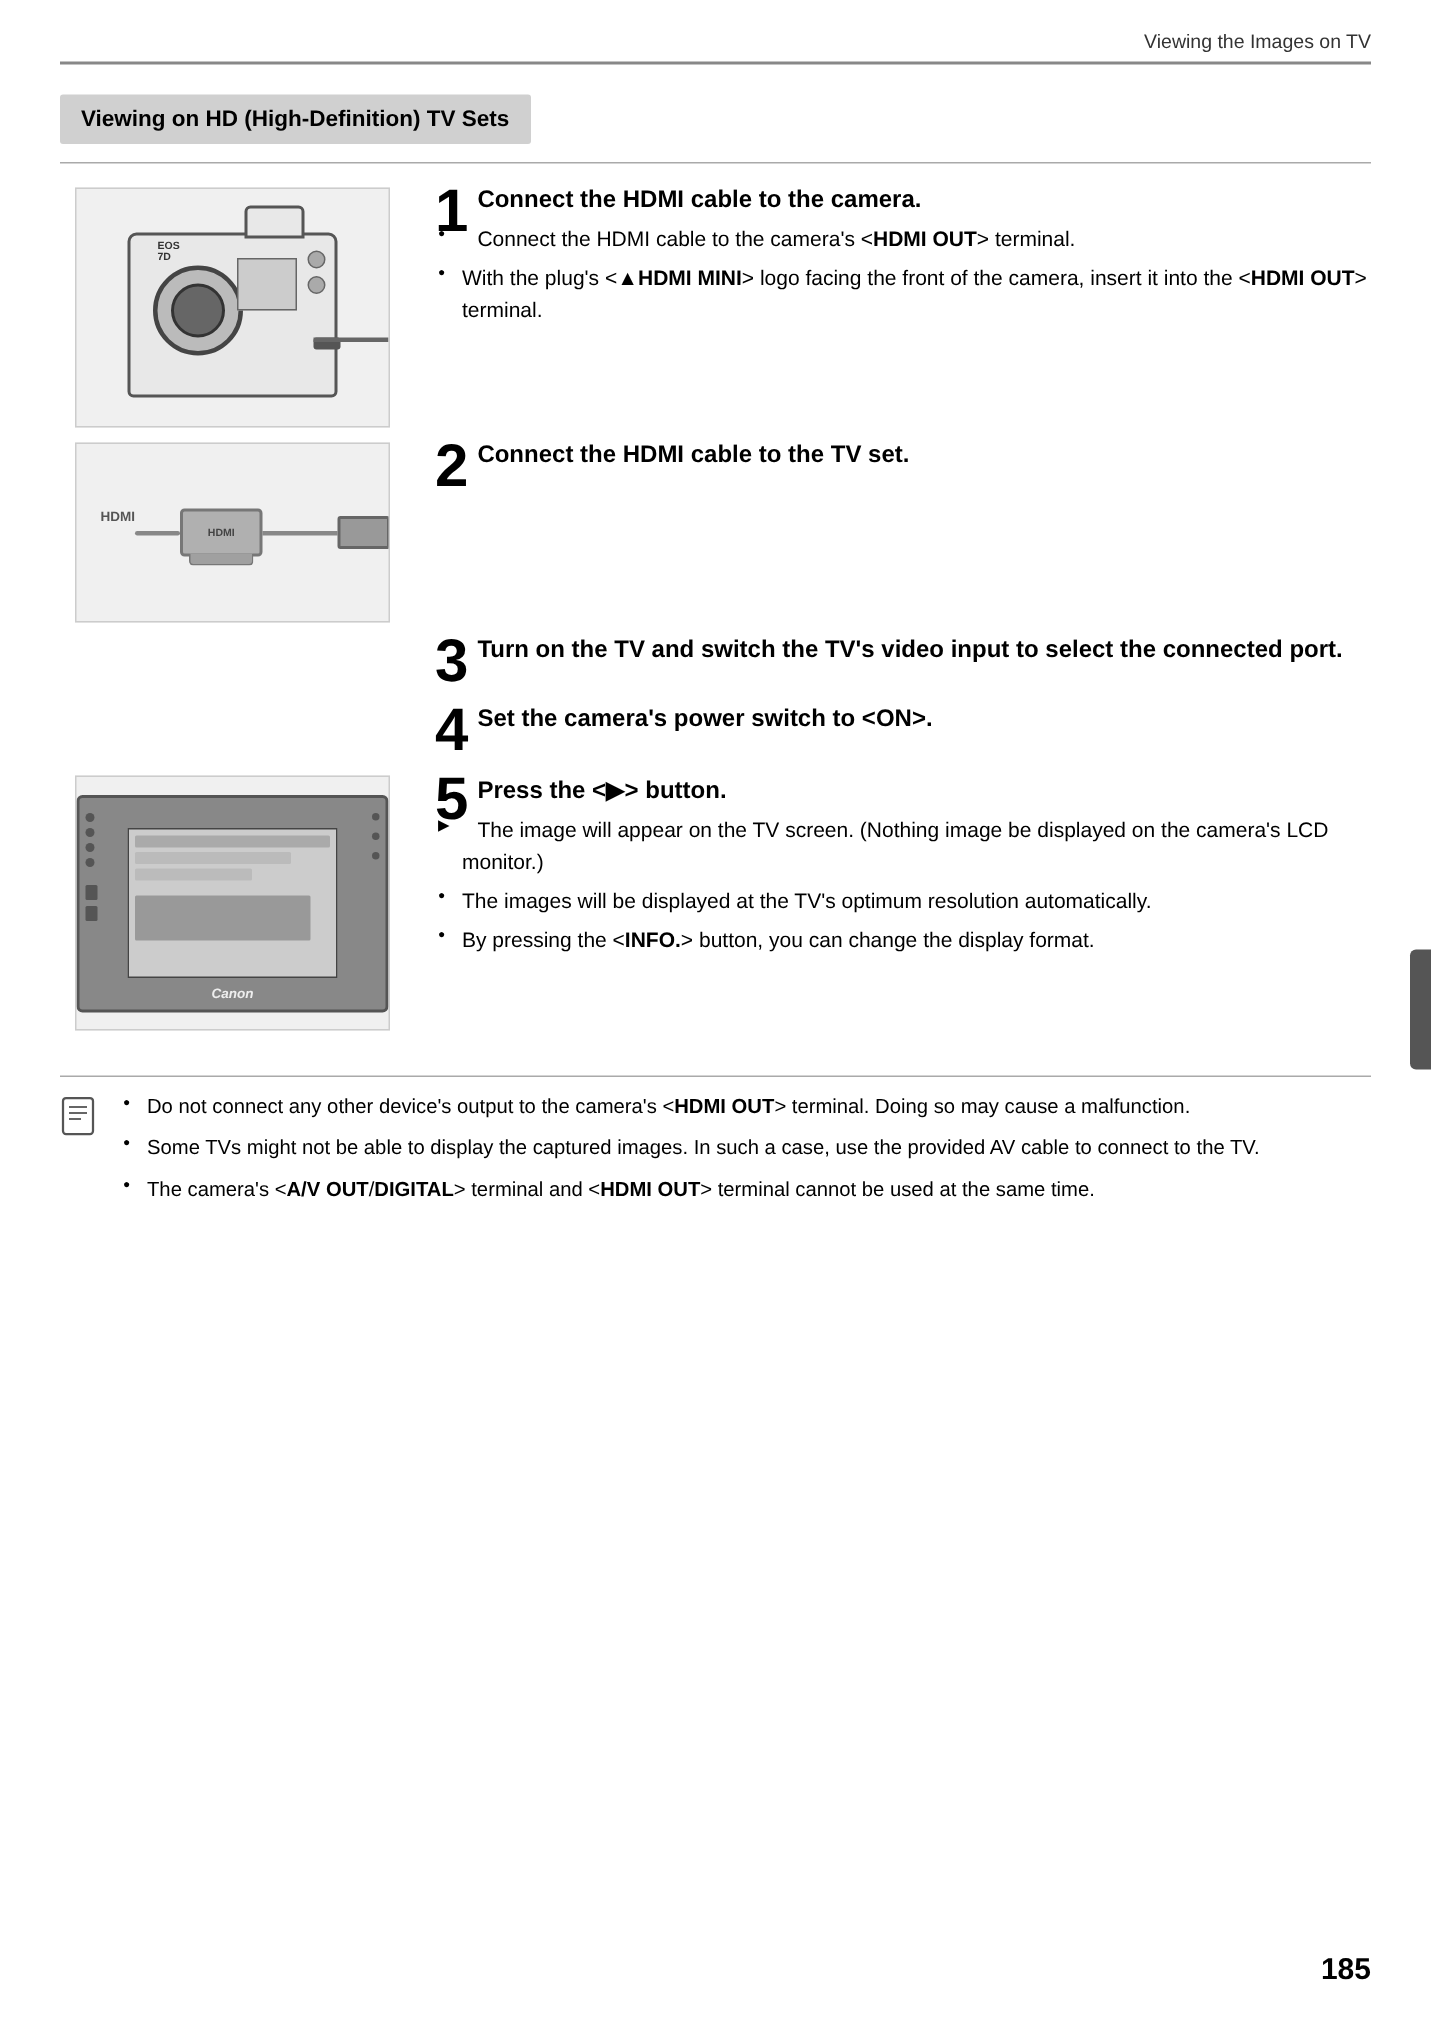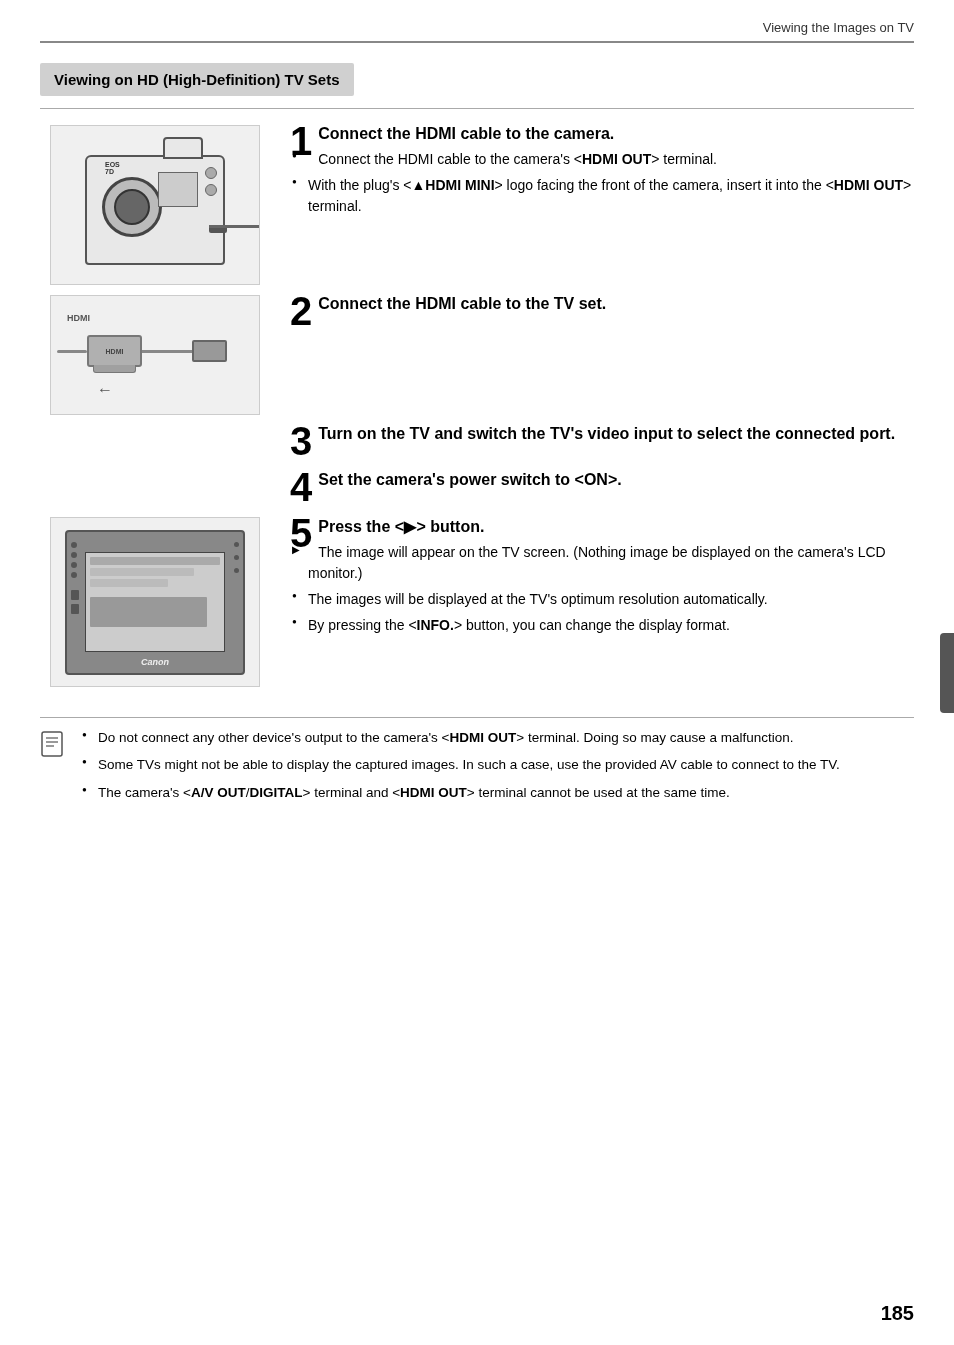--- a/index.html
+++ b/index.html
@@ -185,21 +185,21 @@
     .eos-badge {
       position: absolute;
       top: 4px;
       left: 18px;
       font-size: 7px;
       font-weight: bold;
       color: #333;
     }
     
     .lcd-outer {
-      width: 180px;
+      width: 208px;
       height: 145px;
       background: #888;
       border-radius: 4px;
       border: 2px solid #555;
       position: relative;
       display: flex;
       align-items: center;
       justify-content: center;
     }
     .lcd-screen {
@@ -371,21 +371,21 @@
           <li>Connect the HDMI cable to the camera's &lt;<b>HDMI OUT</b>&gt; terminal.</li>
           <li>With the plug's &lt;<b>▲HDMI MINI</b>&gt; logo facing the front of the camera, insert it into the &lt;<b>HDMI OUT</b>&gt; terminal.</li>
         </ul>
       </div>
     </div>
 
     <div class="step-row">
       <div class="image-col">
 
         <div class="hdmi-connector-img">
-          <div style="display:flex; flex-direction:column; align-items:center; gap:12px; width:100%; padding:6px;">
+          <div style="display:flex; flex-direction:row; align-items:center; gap:0; width:100%; padding:6px;">
 
             <div style="font-size:9px; font-weight:bold; color:#555; align-self:flex-start; margin-left:10px;">HDMI</div>
 
             <div style="display:flex; flex-direction:row; align-items:center; width:100%; gap:0;">
               <div style="width:30px; height:3px; background:#888; border-radius:2px;"></div>
 
               <div style="width:55px; height:32px; background:#b0b0b0; border:2px solid #777; border-radius:3px; position:relative; display:flex; align-items:center; justify-content:center;">
                 <div style="font-size:7px; font-weight:bold; color:#444;">HDMI</div>
 
                 <div style="position:absolute; bottom:-8px; left:4px; right:4px; height:8px; background:#a0a0a0; border-radius:0 0 3px 3px; border: 1px solid #777; border-top:none;"></div>

